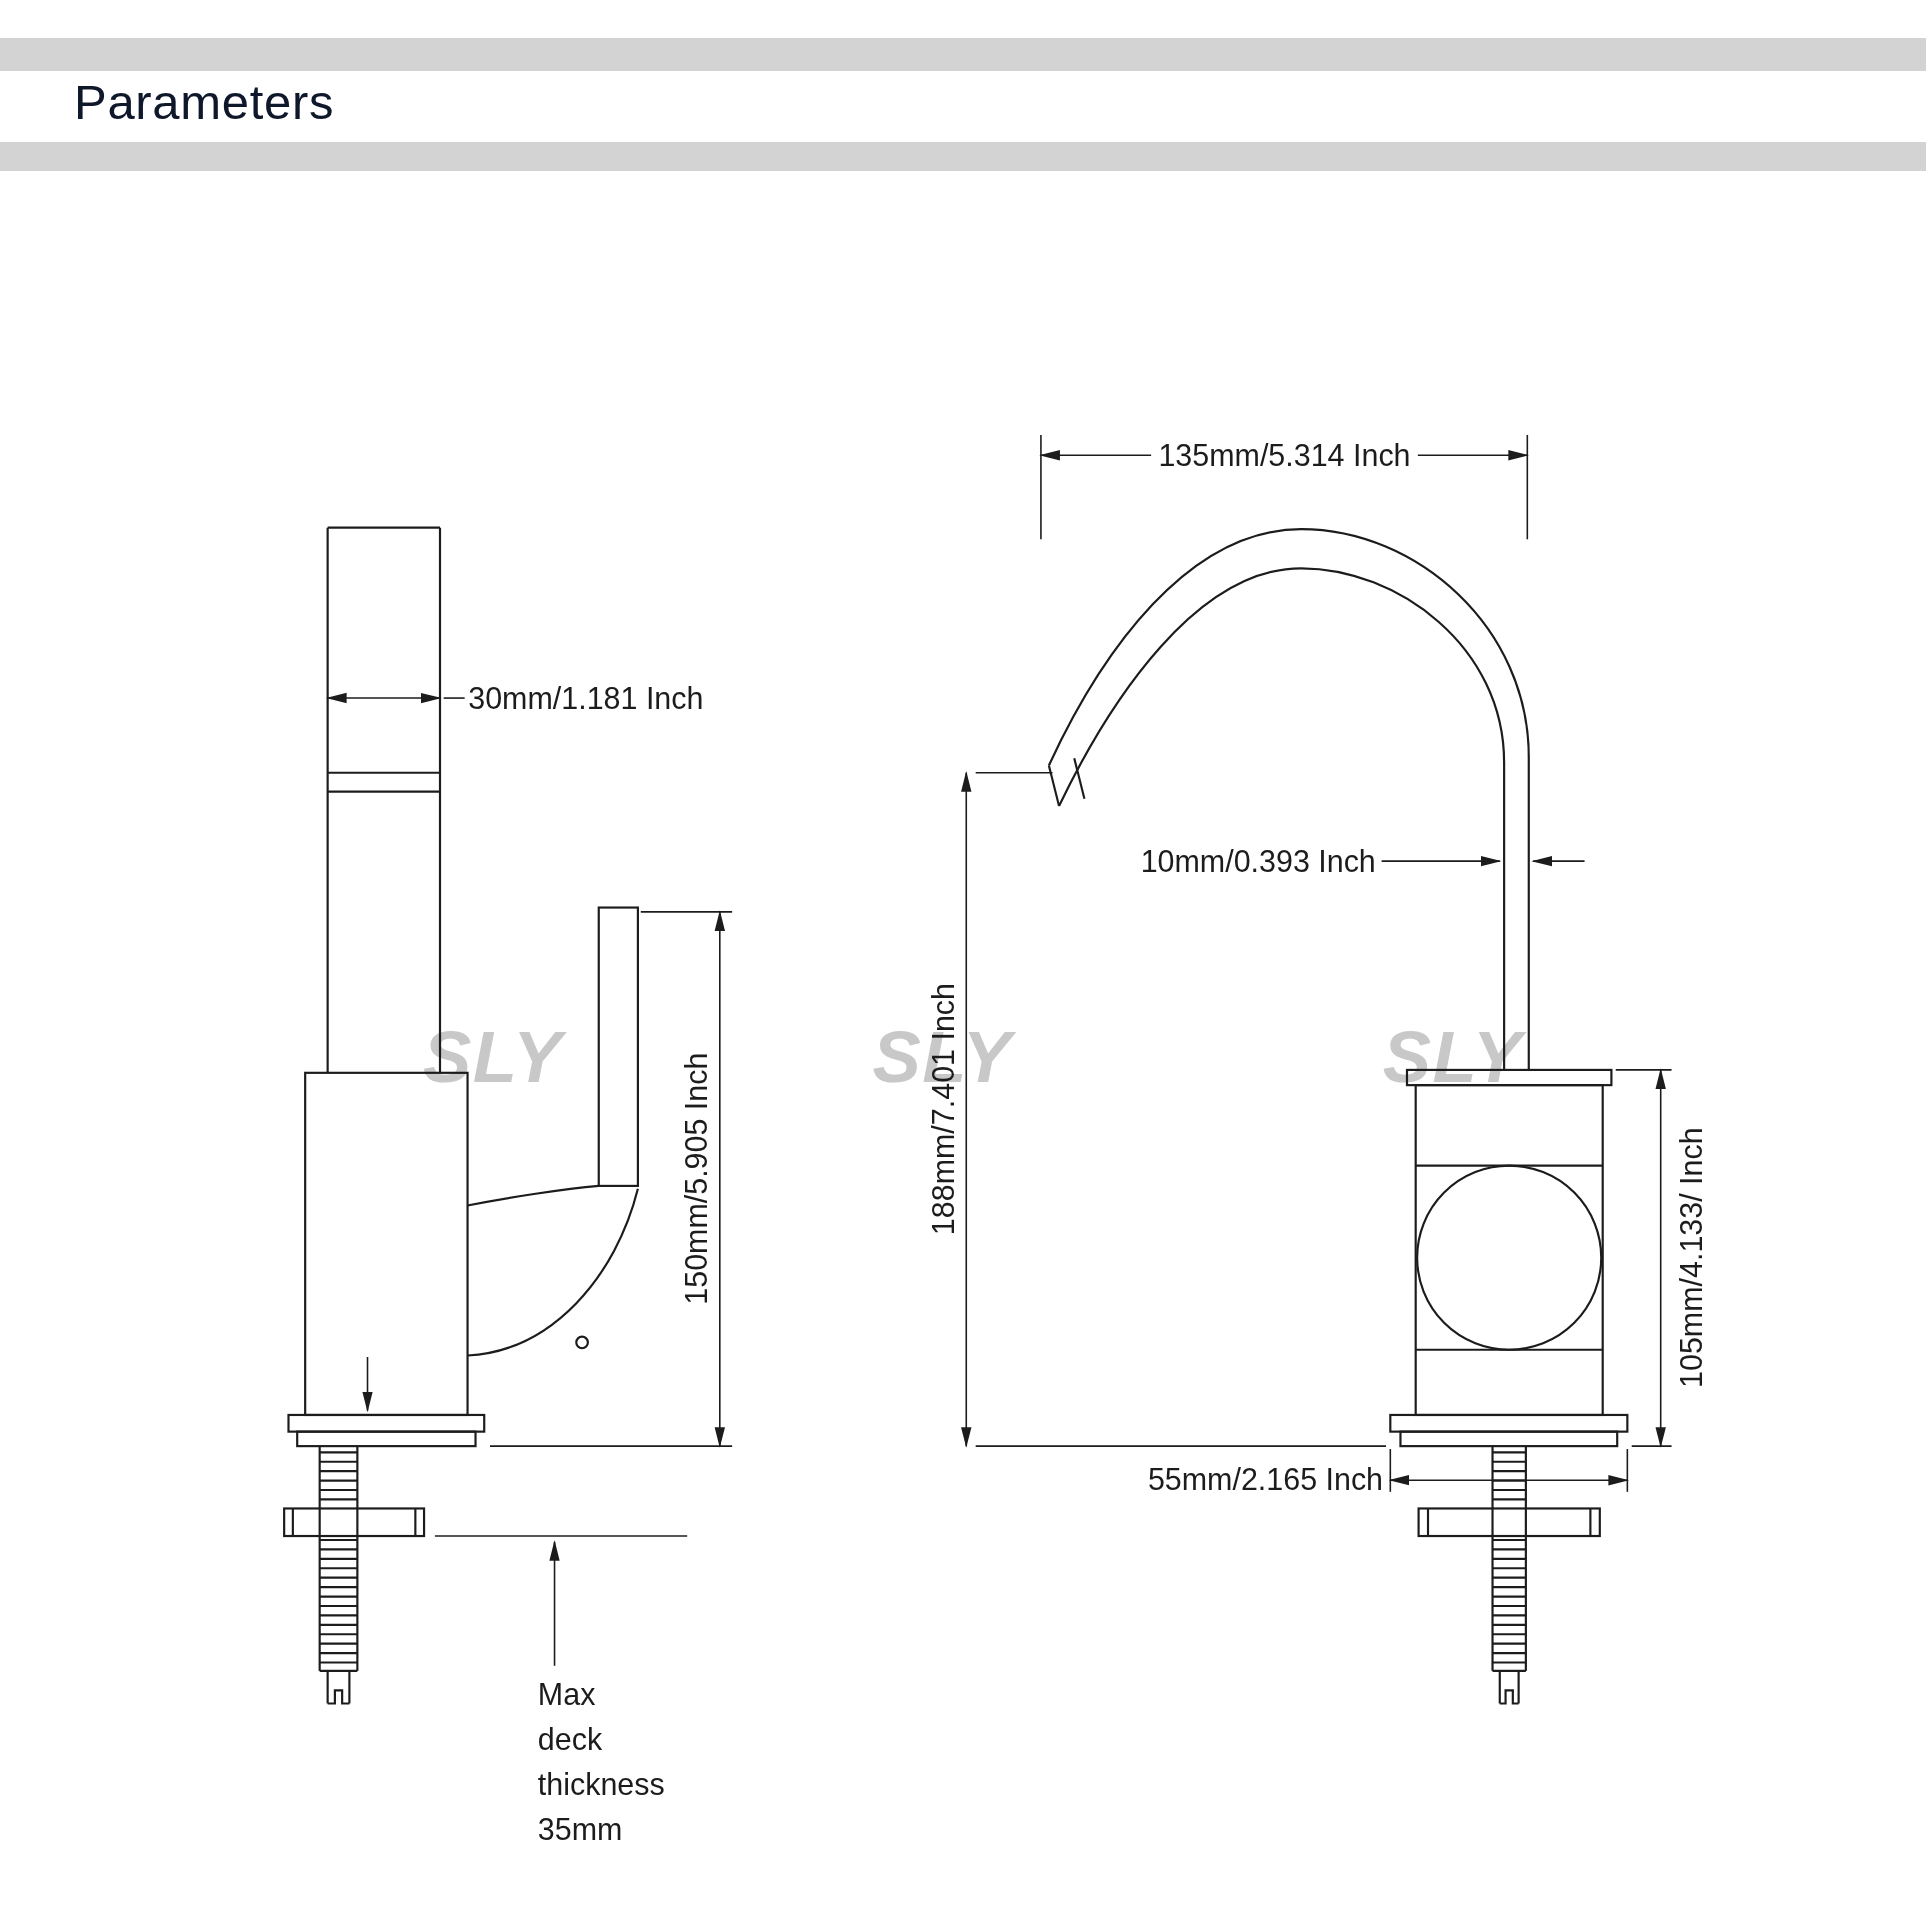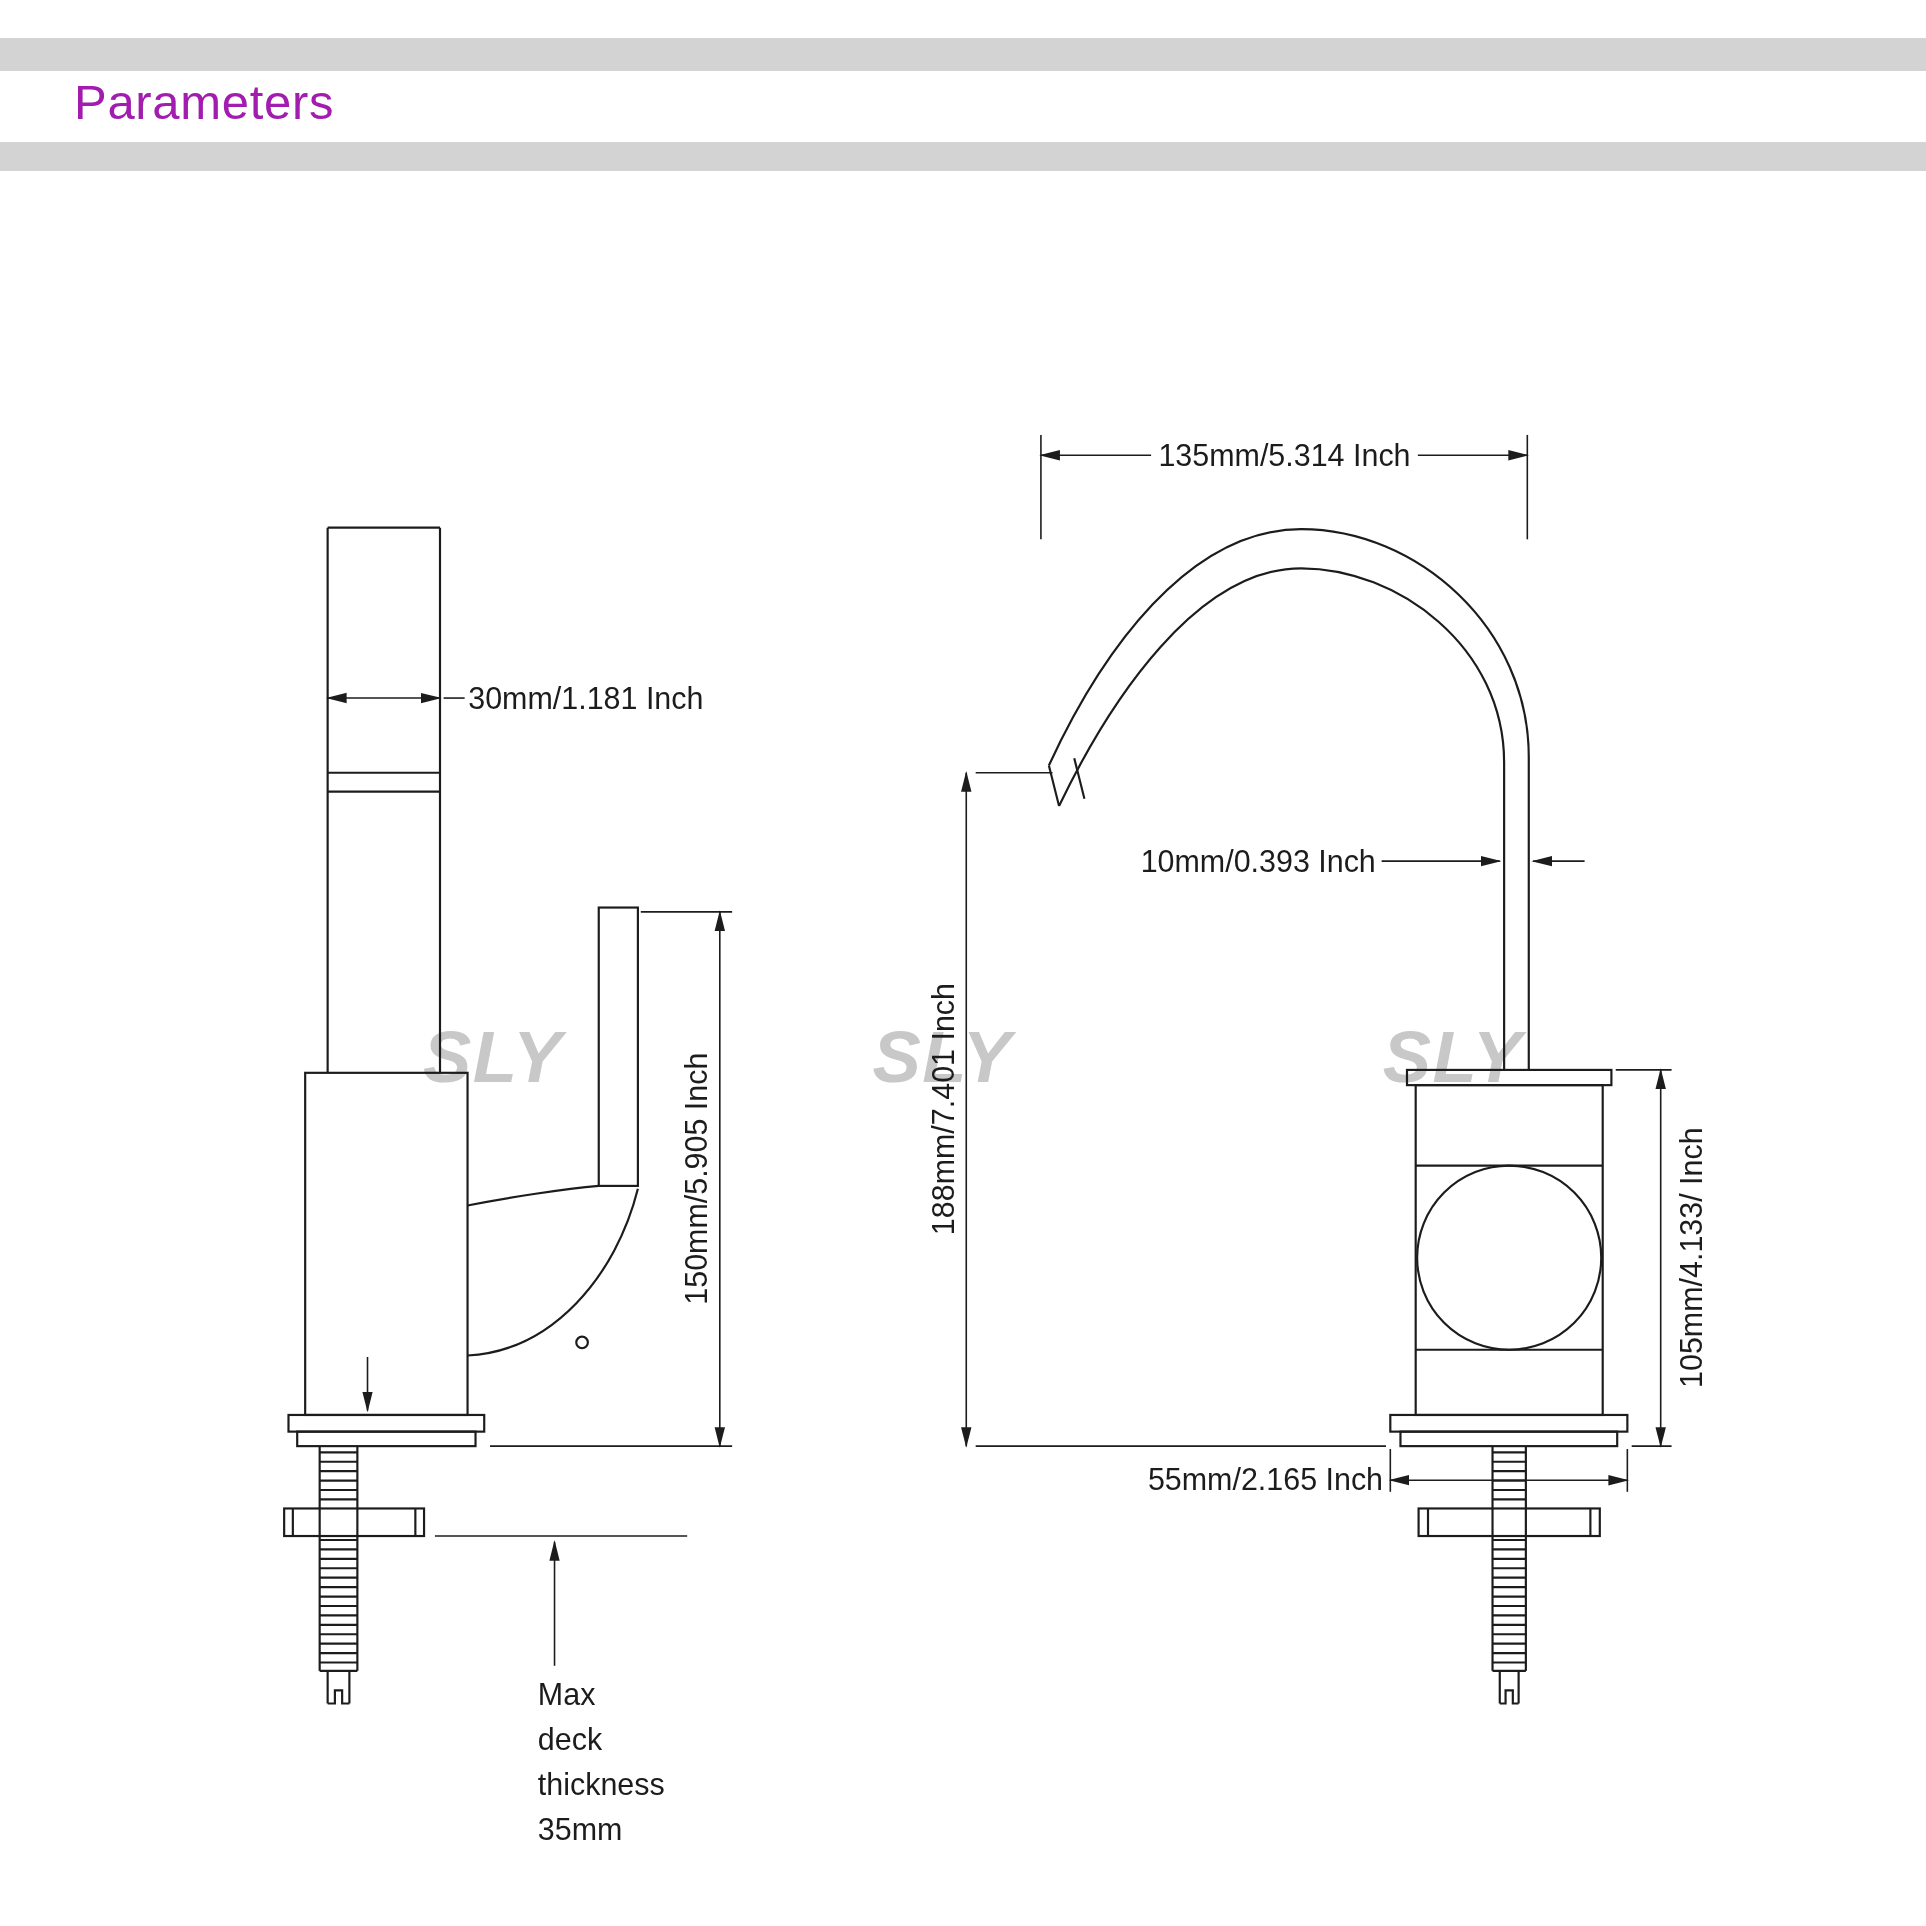--- a/index.html
+++ b/index.html
@@ -1,21 +1,21 @@
 <!DOCTYPE html>
 <html style="font-size:11.6px"><head>
 <meta charset="utf-8">
 <style>
   html,body{margin:0;padding:0;background:#ffffff;}
   .page{position:relative;width:1926px;height:1926px;background:#ffffff;overflow:hidden;
         font-family:"Liberation Sans", sans-serif;}
   .bar{position:absolute;left:0;width:1926px;background:#d3d3d3;}
   .bar-top{top:38px;height:33px;}
   .bar-bottom{top:142px;height:29px;}
-  .title{position:absolute;left:74px;top:74px;font-size:49px;color:#a21caf;
+  .title{position:absolute;left:74px;top:74px;font-size:49px;color:#0f172a;
          letter-spacing:0.7px;}
   svg{position:absolute;left:0;top:0;}
   .ink{stroke:#1c1c1c;fill:none;}
   .draw{stroke-width:3;}
   .dim{stroke-width:2.2;}
   .lbl{font-family:"Liberation Sans", sans-serif;font-size:42px;fill:#1c1c1c;stroke:none;}
   .wm{font-family:"Liberation Sans", sans-serif;font-size:100px;font-weight:bold;
       font-style:italic;fill:#c8c8c8;stroke:none;letter-spacing:2px;}
 </style>
 </head>

